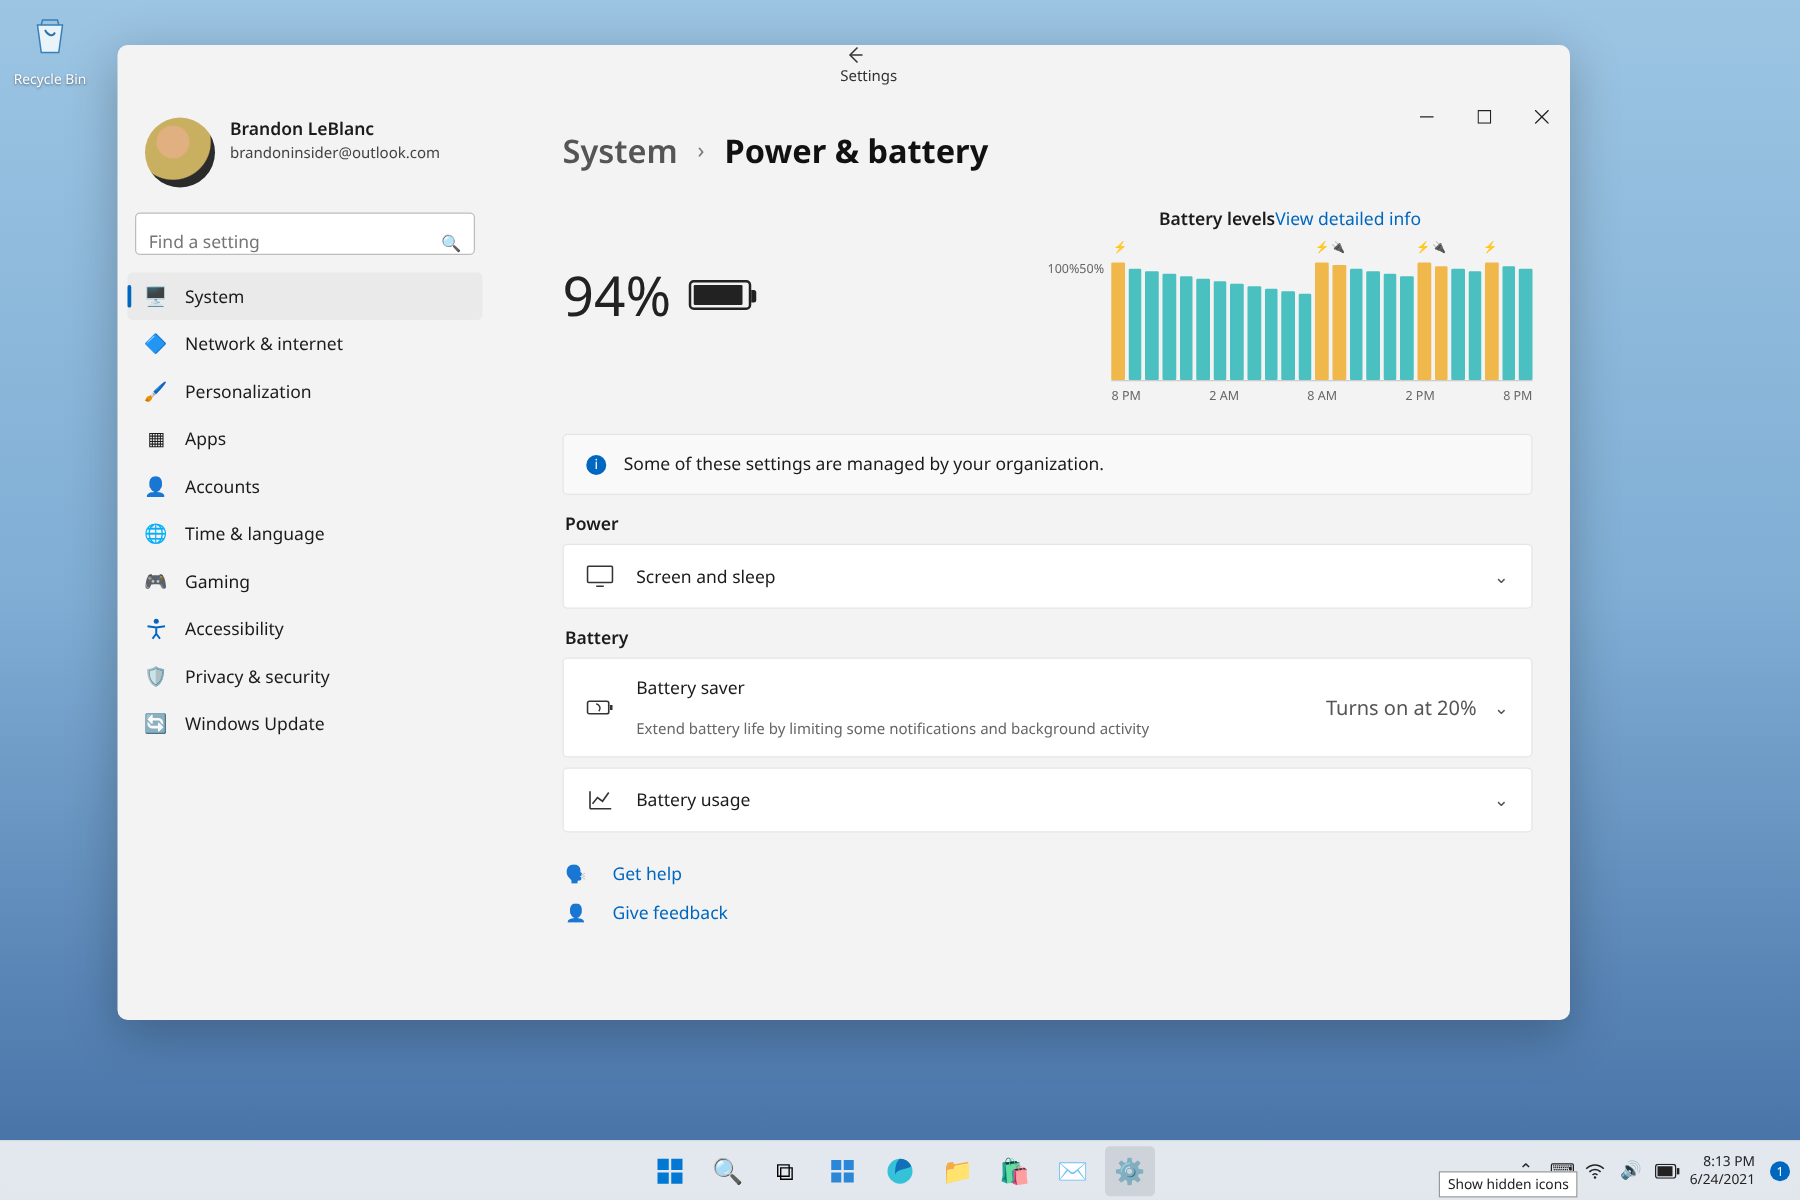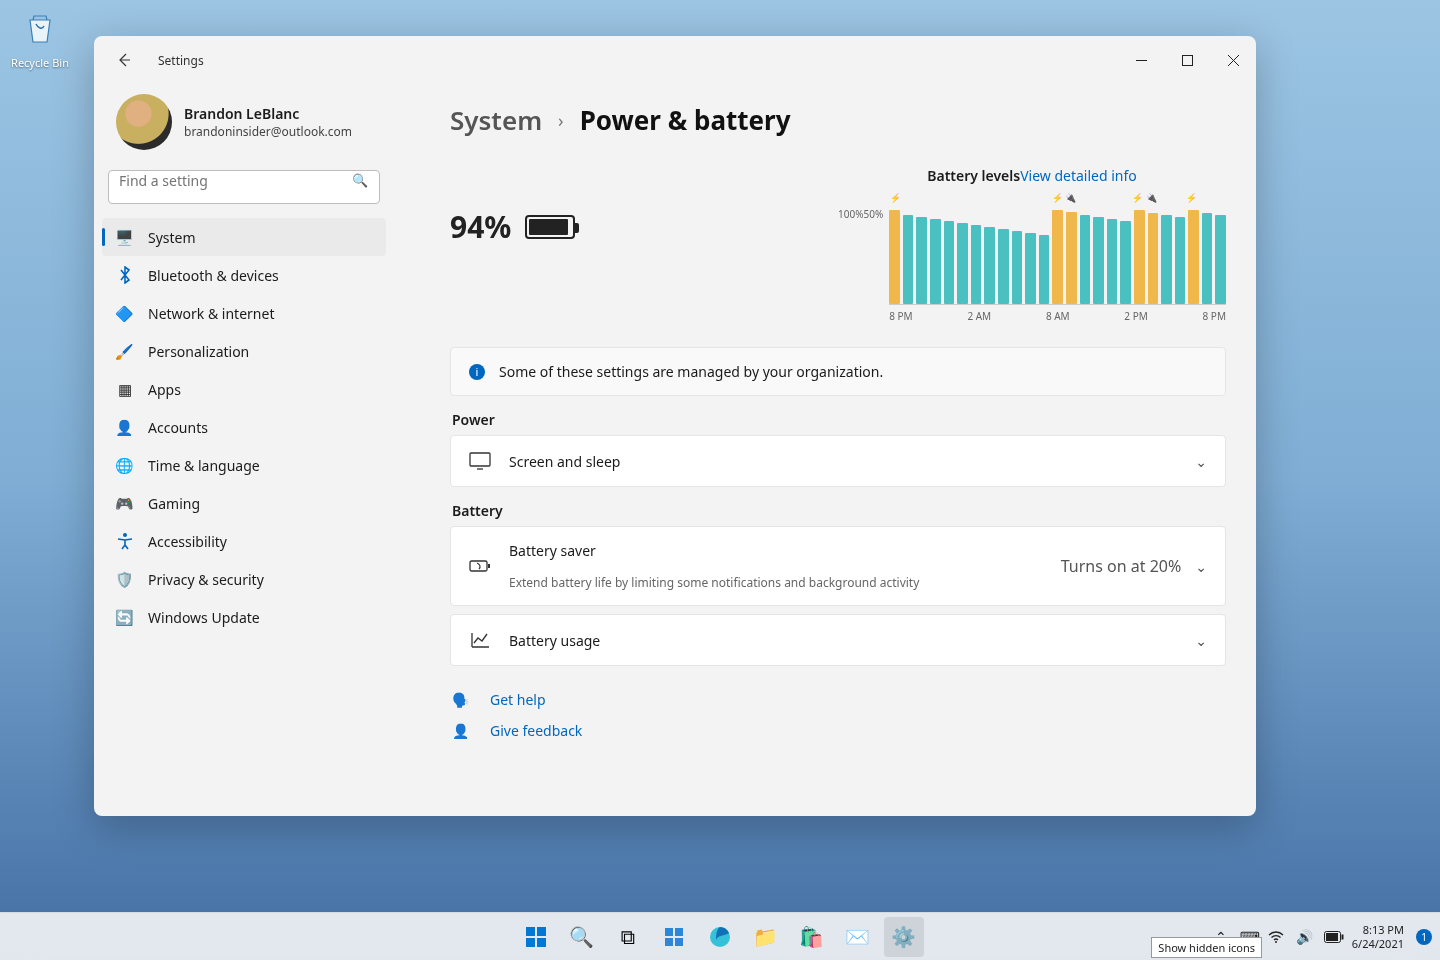--- a/index.html
+++ b/index.html
@@ -5,52 +5,52 @@
 * { margin:0; padding:0; box-sizing:border-box; font-family:"Segoe UI",system-ui,sans-serif; }
 body { width:1440px; height:960px; overflow:hidden; background:linear-gradient(180deg,#9cc5e3 0%,#7fadd4 50%,#436ea4 100%); position:relative; }
 
 
 .recycle-bin { position:absolute; left:10px; top:8px; width:60px; text-align:center; cursor:pointer; }
 .recycle-bin .ico { width:40px; height:40px; margin:0 auto 2px; position:relative; }
 .recycle-bin span { color:#fff; font-size:11px; text-shadow:0 1px 2px rgba(0,0,0,.5); }
 
 
 .win { position:absolute; left:94px; top:36px; width:1162px; height:780px; background:#f3f3f3; border-radius:8px; box-shadow:0 10px 40px rgba(0,0,0,.25); display:flex; flex-direction:column; overflow:hidden; }
-.titlebar { height:48px; display:flex; align-items:center; padding:0 0 0 18px; }
+.titlebar { height:48px; display:flex; align-items:center; padding:0 0 0 18px;flex-direction:column; }
 .titlebar .back { width:24px; height:24px; display:flex; align-items:center; justify-content:center; cursor:pointer; }
 .titlebar .title { margin-left:22px; font-size:12px; color:#333; }
 .titlebar .ctrls { margin-left:auto; display:flex; }
 .titlebar .ctrls div { width:46px; height:48px; display:flex; align-items:center; justify-content:center; cursor:pointer; }
 
 .body { flex:1; display:flex; overflow:hidden; }
 
 .sidebar { width:300px; padding:0 8px; display:flex; flex-direction:column; }
-.user { display:flex; align-items:center; gap:12px; padding:10px 14px 18px; cursor:pointer; }
+.user { display:flex; gap:12px; padding:10px 14px 18px; cursor:pointer; }
 .avatar { width:56px; height:56px; border-radius:50%; background:radial-gradient(circle at 40% 35%,#e0b080 0 25%,#c9af60 28% 60%,#2b2b2b 62% 100%); }
 .user .name { font-size:14px; font-weight:600; color:#1b1b1b; }
 .user .email { font-size:12px; color:#444; }
-.search { margin:2px 6px 14px; height:34px; border:1px solid #bdbdbd; border-radius:4px; background:#fff; display:flex; align-items:flex-start; padding:0 10px; }
+.search { margin:2px 6px 14px; height:34px; border:1px solid #bdbdbd; border-radius:4px; background:#fff; display:flex; align-items:flex-end; padding:0 10px; }
 .search input { flex:1; border:none; outline:none; font-size:14px; background:transparent; }
 .search .mag { font-size:13px; color:#555; }
 
 .nav { display:flex; flex-direction:column; }
 .nav-item { height:38px; border-radius:4px; display:flex; align-items:center; gap:14px; padding:0 14px; font-size:14px; color:#1b1b1b; cursor:pointer; position:relative; }
 .nav-item.active { background:#eaeaea; }
 .nav-item.active::before { content:""; position:absolute; left:0; top:10px; bottom:10px; width:3px; background:#0067c0; border-radius:2px; }
 .nav-ico { width:18px; height:18px; display:flex; align-items:center; justify-content:center; font-size:15px; }
 
 .main { flex:1; padding:18px 30px 10px 56px; overflow-y:auto; }
 .crumb { display:flex; align-items:center; gap:16px; font-size:26px; }
 .crumb .parent { color:#555; font-weight:600; cursor:pointer; }
 .crumb .sep { color:#777; font-size:18px; }
 .crumb .current { font-weight:700; color:#111; }
 
 .hero { display:flex; align-items:flex-start; gap:30px; margin-top:28px; }
 .hero-left { display:flex; align-items:center; gap:14px; padding-top:40px; }
-.pct { font-size:30px; font-weight:700; color:#222; }
+.pct { font-size:44px; font-weight:400; color:#222; }
 .batt-ico { width:50px; height:24px; border:2.5px solid #222; border-radius:4px; position:relative; }
 .batt-ico::after { content:""; position:absolute; right:-6px; top:6px; width:4px; height:10px; background:#222; border-radius:0 2px 2px 0; }
 .batt-ico .fill { position:absolute; left:2px; top:2px; bottom:2px; width:85%; background:#222; border-radius:1px; }
 
 .chart { margin-left:auto; width:388px; }
 .chart-hd { display:flex; align-items:center; justify-content:center; }
 .chart-hd .ttl { font-size:14px; font-weight:600; color:#1b1b1b; }
 .chart-hd .link { font-size:14px; color:#0067c0; cursor:pointer; }
 .chart-area { margin-top:6px; display:flex; gap:6px; }
 .ylabels { display:flex; flex-direction:row; justify-content:space-between; font-size:10px; color:#666; height:100px; padding-top:16px; }
@@ -144,28 +144,20 @@
         </div>
       </div>
       <div class="search">
         <input placeholder="Find a setting" style="">
         <span class="mag">🔍</span>
       </div>
       <div class="nav" id="nav">
           <div class="nav-item active">
             <span class="nav-ico">🖥️</span>
             <span>System</span>
-          </div>
-          <div class="nav-item">
-            <span class="nav-ico">
-              <svg width="14" height="18" viewBox="0 0 14 18">
-                <path d="M3 4l8 10-4 3V1l4 3-8 10" fill="none" stroke="#0067c0" stroke-width="1.6"></path>
-              </svg>
-            </span>
-            <span>Bluetooth &amp; devices</span>
           </div>
           <div class="nav-item">
             <span class="nav-ico">🔷</span>
             <span>Network &amp; internet</span>
           </div>
           <div class="nav-item">
             <span class="nav-ico">🖌️</span>
             <span>Personalization</span>
           </div>
           <div class="nav-item">

